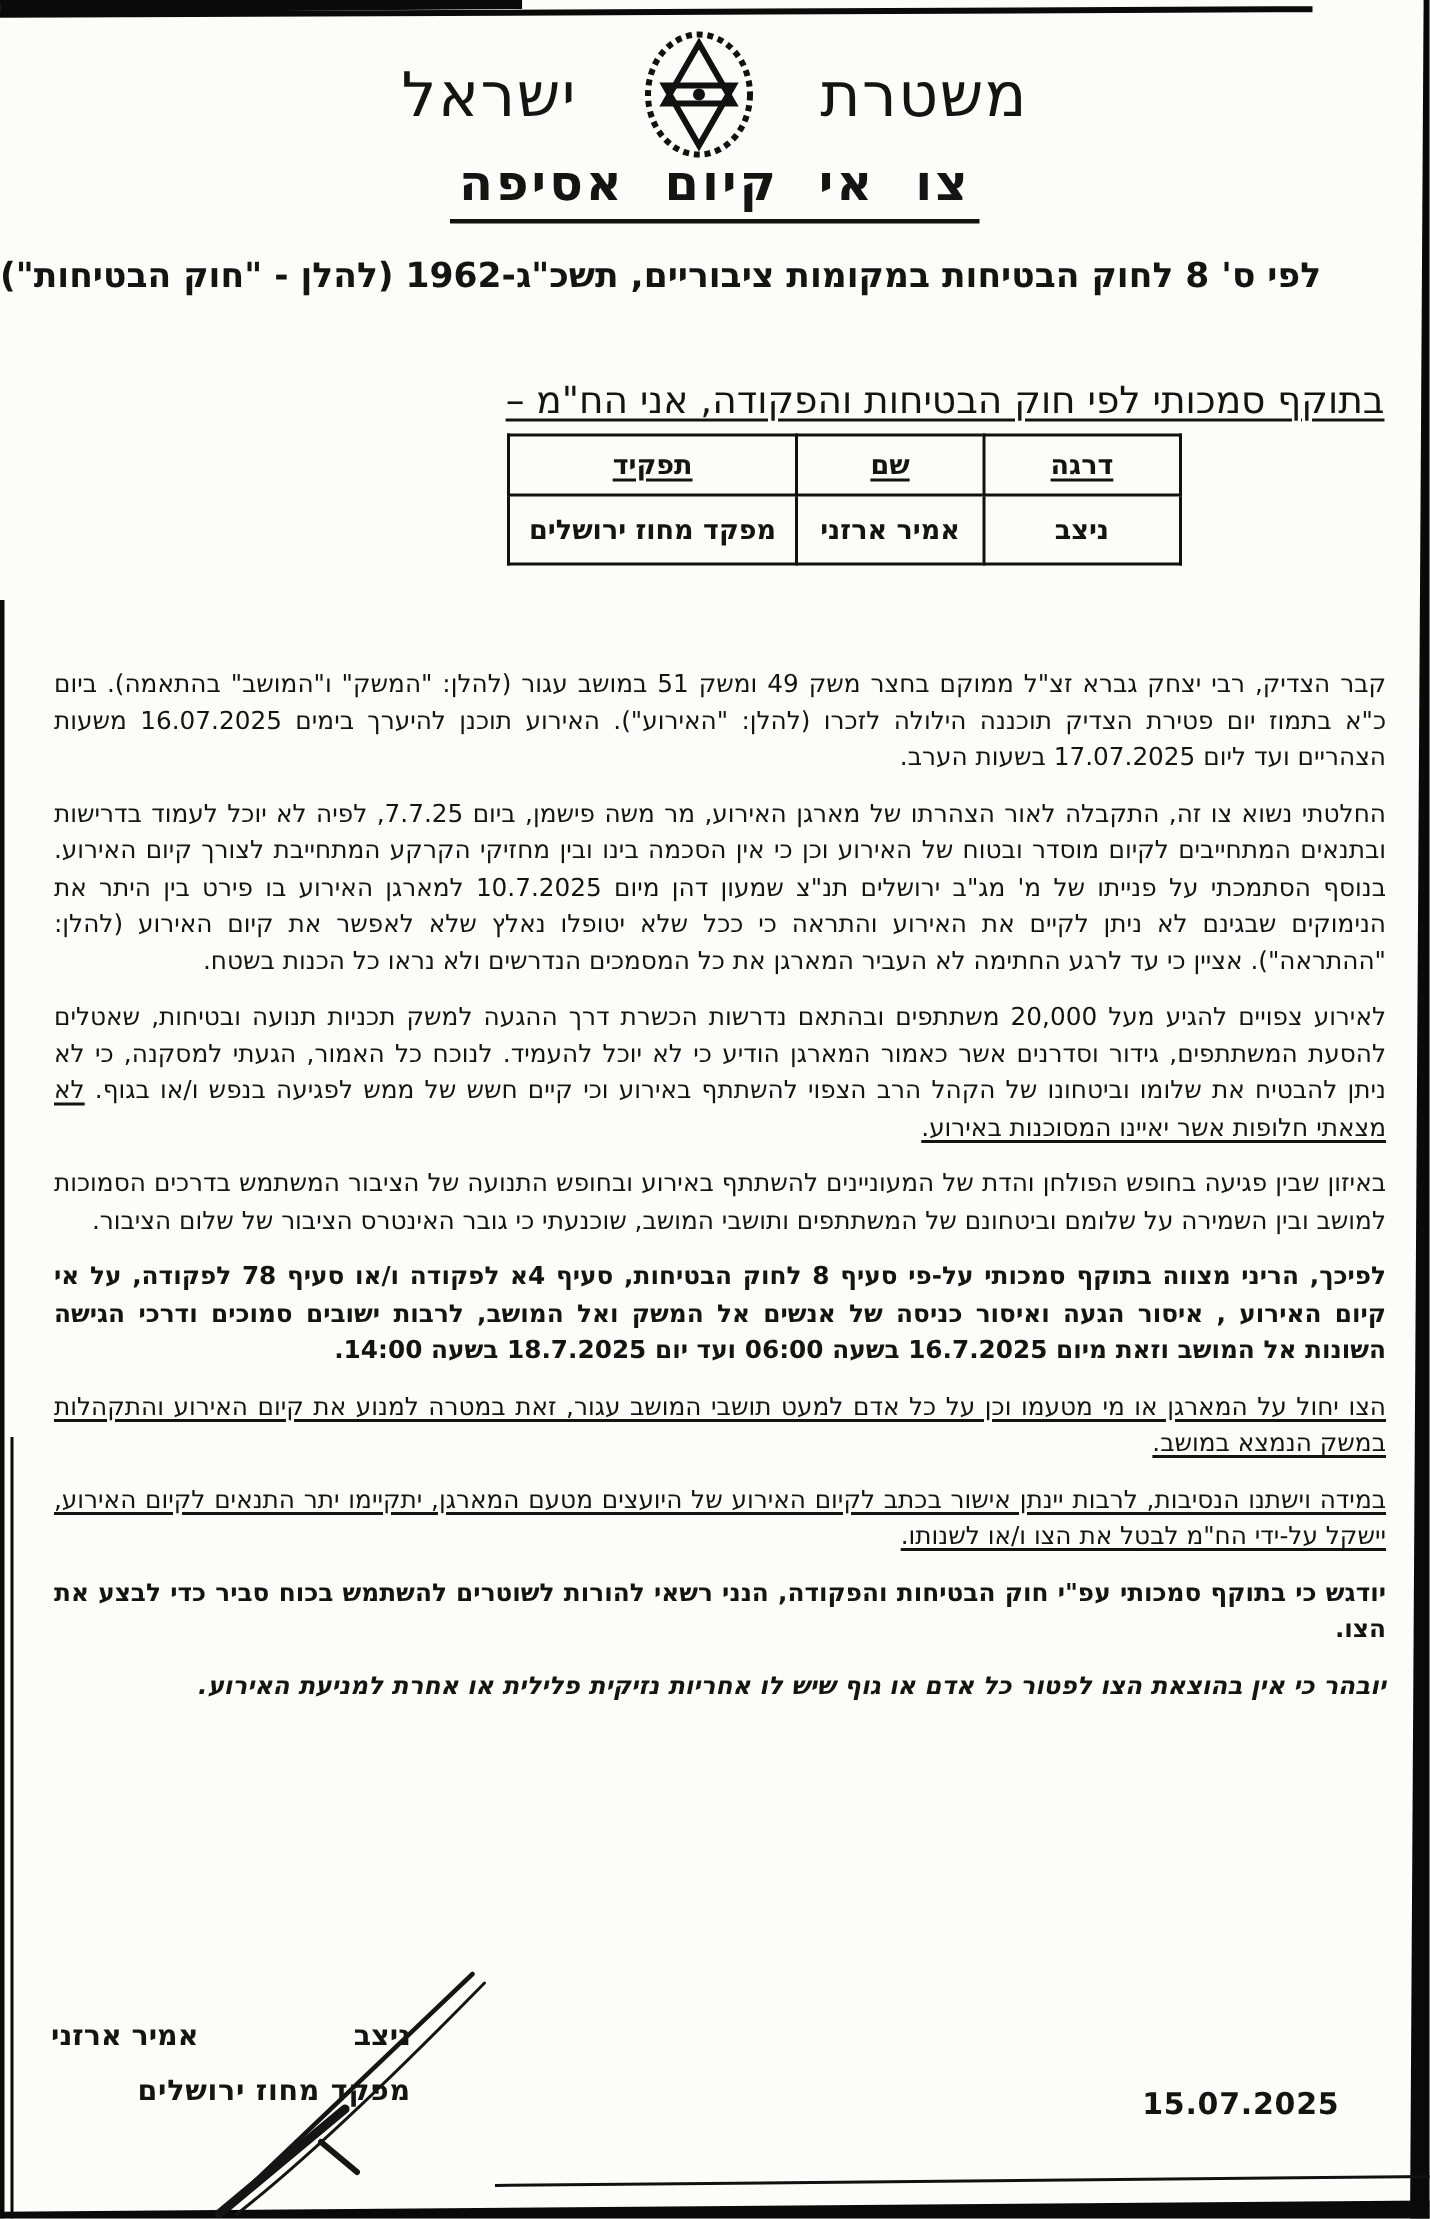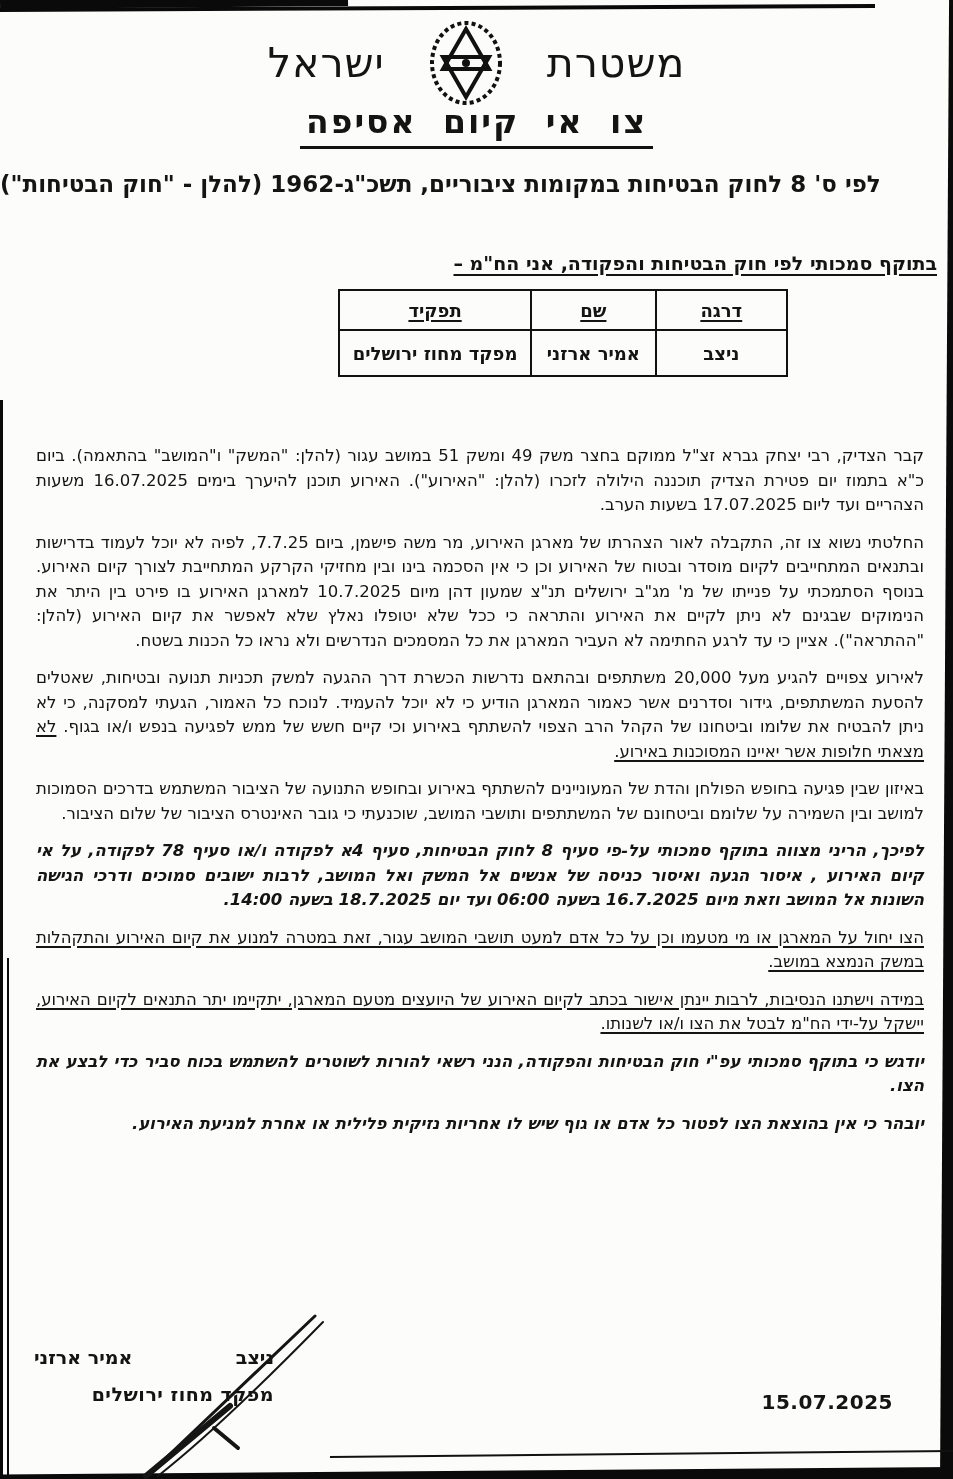--- a/index.html
+++ b/index.html
@@ -25,33 +25,33 @@
   .emblem{width:82px;height:94px;display:block;}
 
   
   .title-wrap{position:absolute;top:102px;left:0;width:100%;text-align:center;}
   .title{display:inline-block;font-size:33px;font-weight:700;letter-spacing:2px;word-spacing:13px;border-bottom:3.5px solid #111;padding:0 6px 5px 6px;}
 
   
   .legal{position:absolute;top:169px;left:0;width:100%;text-align:left;direction:rtl;font-weight:700;font-size:23px;line-height:31px;}
 
   
-  .authority{position:absolute;top:252px;right:16px;direction:rtl;font-weight:700;font-size:19px;text-decoration:underline;text-decoration-thickness:2px;text-underline-offset:4px;}
+  .authority{position:absolute;top:252px;right:30px;direction:rtl;font-weight:400;font-size:25px;text-decoration:underline;text-decoration-thickness:2px;text-underline-offset:4px;}
 
   
   .officer-table{position:absolute;top:289px;left:338px;width:450px;border-collapse:collapse;direction:rtl;text-align:center;font-size:18px;font-weight:700;}
   .officer-table th,.officer-table td{border:2px solid #111;padding:4px 6px;margin-left:31px;}
   .officer-table th{height:30px;}
   .officer-table th span{text-decoration:underline;text-decoration-thickness:2px;text-underline-offset:3px;}
   .officer-table td{height:36px;}
 
   
   .content{position:absolute;top:444px;left:36px;width:888px;direction:rtl;text-align:justify;font-size:16.5px;line-height:24.5px;}
   .content p{margin:0 0 13px 0;}
-  .b{font-weight:700;font-style:italic;}
+  .b{font-weight:700;}
   .it{font-style:italic;}
   .ul{text-decoration:underline;text-decoration-thickness:1.6px;text-underline-offset:3px;}
 
   
   .sig{position:absolute;top:1346px;left:34px;width:240px;direction:rtl;font-weight:700;font-size:19px;}
   .sig-line1{display:flex;justify-content:space-between;}
   .sig-line2{margin-top:15px;letter-spacing:0.5px;}
   .date{position:absolute;top:1390px;right:60px;font-weight:700;font-size:20px;letter-spacing:0.5px;}
   .sig-stroke{position:absolute;top:1308px;left:118px;width:225px;height:171px;z-index:5;}
 </style>

